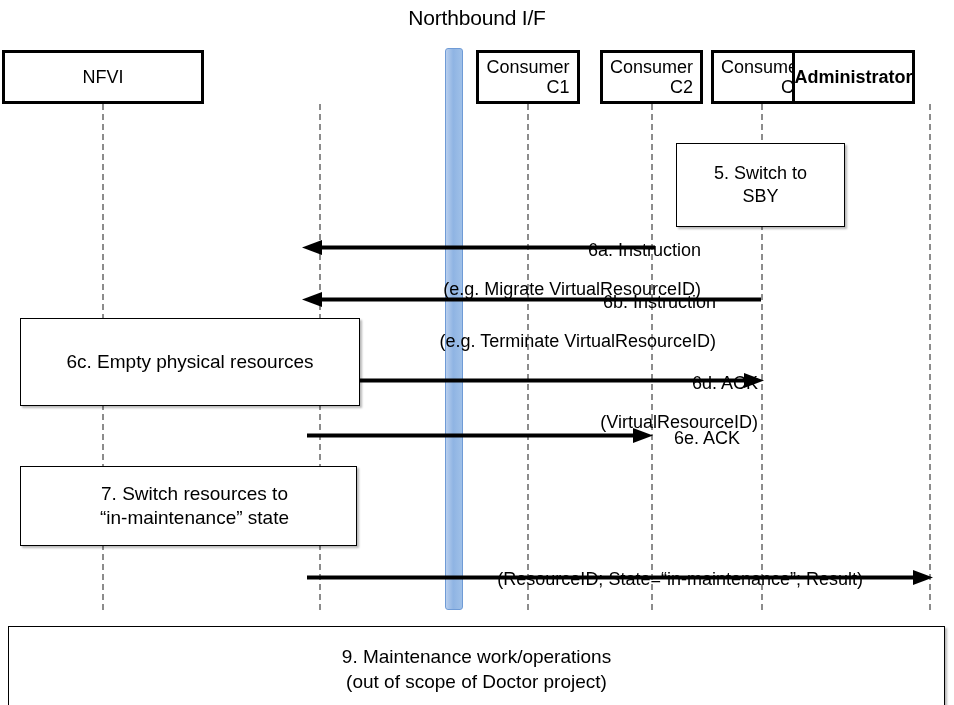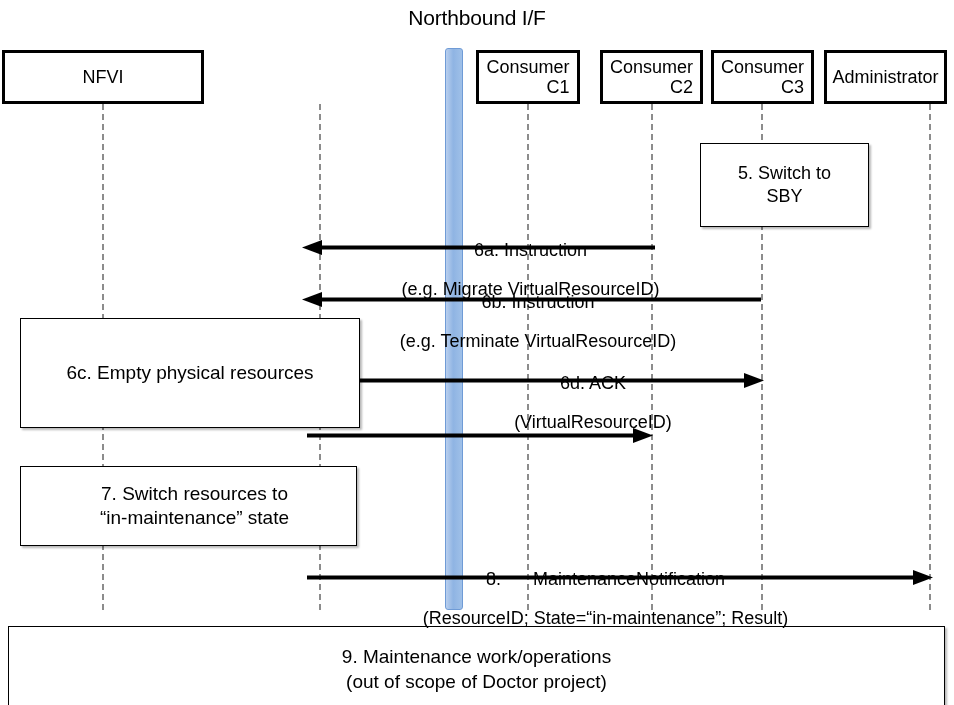--- a/index.html
+++ b/index.html
@@ -103,20 +103,21 @@
     position: absolute;
     z-index: 8;
     text-align: center;
     font-size: 18px;
     line-height: 1.08;
     color: #000000;
     white-space: pre-line;
   }
   .msg-label .ln {
     display: block;
+    text-align: right;
   }
 </style>
 </head>
 <body>
 
 <div id="canvas">
 
   <div class="diagram-title">Northbound I/F</div>
 
   <div class="lifeline" style="left:102px; top:104px; height:506px;"></div>
@@ -141,25 +142,25 @@
   <div class="actor" style="left:600px; top:50px; width:103px; height:54px;">
     <span class="actor-label">Consumer
 C2</span>
   </div>
 
   <div class="actor" style="left:711px; top:50px; width:103px; height:54px;">
     <span class="actor-label">Consumer
 C3</span>
   </div>
 
-  <div class="actor" style="left:824px; top:50px; width:123px; height:54px;">
+  <div class="actor" style="left:792px; top:50px; width:123px; height:54px;font-weight:bold;">
     <span class="actor-label">Administrator</span>
   </div>
 
-  <div class="note-box" style="left:676px; top:143px; width:169px; height:84px;margin-left:24px;">
+  <div class="note-box" style="left:676px; top:143px; width:169px; height:84px;">
     <span class="note-label">5. Switch to
 SBY</span>
   </div>
 
   <svg class="msg-arrow" style="left:300px; top:238px;" width="360" height="20" viewBox="0 0 360 20">
     <line x1="355" y1="9.5" x2="18" y2="9.5" stroke="#000000" stroke-width="4"></line>
     <polygon points="2,9.5 22,2 22,17" fill="#000000"></polygon>
   </svg>
   <div class="msg-label" style="left:360px; top:222px; width:341px;">
     <span class="ln">6a. Instruction</span>
@@ -168,51 +169,51 @@
 
   <svg class="msg-arrow" style="left:300px; top:290px;" width="465" height="20" viewBox="0 0 465 20">
     <line x1="461" y1="9.5" x2="18" y2="9.5" stroke="#000000" stroke-width="4"></line>
     <polygon points="2,9.5 22,2 22,17" fill="#000000"></polygon>
   </svg>
   <div class="msg-label" style="left:360px; top:274px; width:356px;">
     <span class="ln">6b. Instruction</span>
     <span class="ln">(e.g. Terminate VirtualResourceID)</span>
   </div>
 
-  <div class="note-box big" style="left:20px; top:318px; width:340px; height:110px;">
+  <div class="note-box big" style="left:20px; top:318px; width:340px; height:88px;">
     <span class="note-label">6c. Empty physical resources</span>
   </div>
 
   <svg class="msg-arrow" style="left:358px; top:371px;" width="408" height="20" viewBox="0 0 408 20">
     <line x1="2" y1="9.5" x2="390" y2="9.5" stroke="#000000" stroke-width="4"></line>
     <polygon points="406,9.5 386,2 386,17" fill="#000000"></polygon>
   </svg>
   <div class="msg-label" style="left:428px; top:355px; width:330px;">
     <span class="ln">6d. ACK</span>
     <span class="ln">(VirtualResourceID)</span>
   </div>
 
   <svg class="msg-arrow" style="left:305px; top:426px;" width="350" height="20" viewBox="0 0 350 20">
     <line x1="2" y1="9.5" x2="332" y2="9.5" stroke="#000000" stroke-width="4"></line>
     <polygon points="348,9.5 328,2 328,17" fill="#000000"></polygon>
   </svg>
   <div class="msg-label" style="left:420px; top:410px; width:320px;">
+    <span class="ln">6e. ACK</span>
   </div>
 
   <div class="note-box big" style="left:20px; top:466px; width:337px; height:80px;padding-left:12px;">
     <span class="note-label">7. Switch resources to
 “in-maintenance” state</span>
   </div>
 
   <svg class="msg-arrow" style="left:305px; top:568px;" width="630" height="20" viewBox="0 0 630 20">
     <line x1="2" y1="9.5" x2="612" y2="9.5" stroke="#000000" stroke-width="4"></line>
     <polygon points="628,9.5 608,2 608,17" fill="#000000"></polygon>
   </svg>
   <div class="msg-label" style="left:348px; top:551px; width:515px;">
-    <span class="ln">8.    MaintenanceNotification</span>
     <span class="ln">(ResourceID; State=“in-maintenance”; Result)</span>
   </div>
 
   <div class="note-box big" style="left:8px; top:626px; width:937px; height:87px;">
     <span class="note-label">9. Maintenance work/operations
 (out of scope of Doctor project)</span>
   </div>
 
 </div>
 

